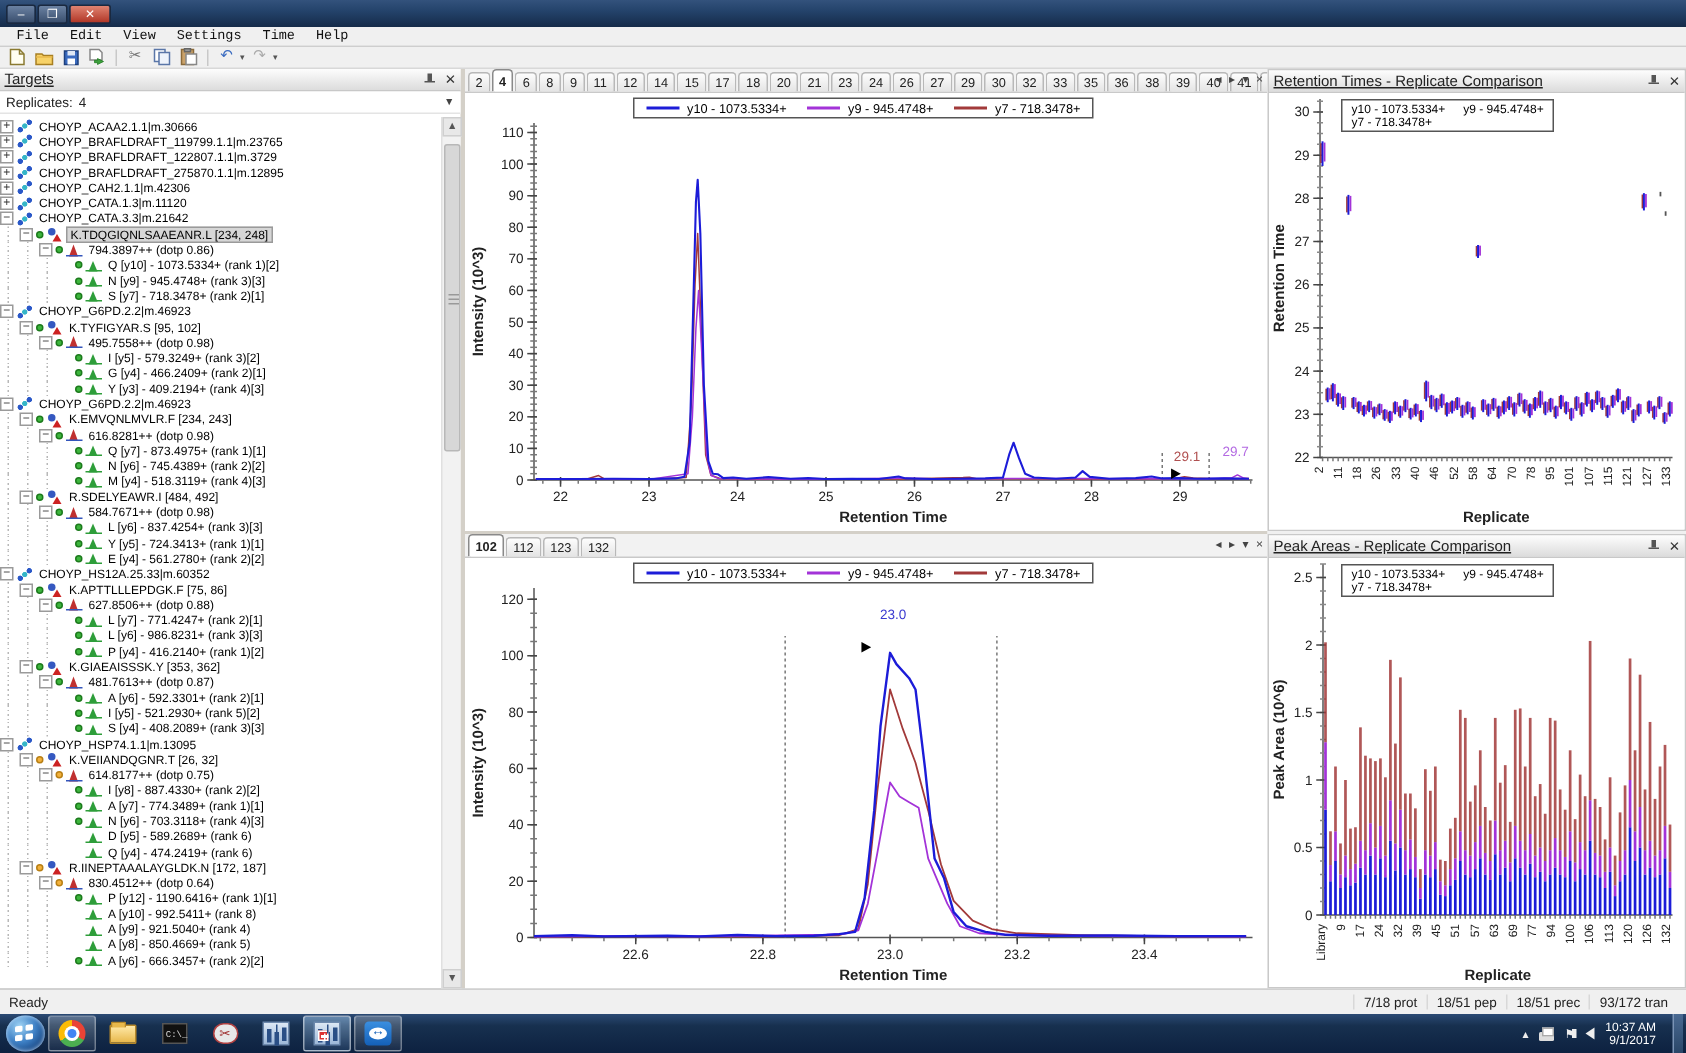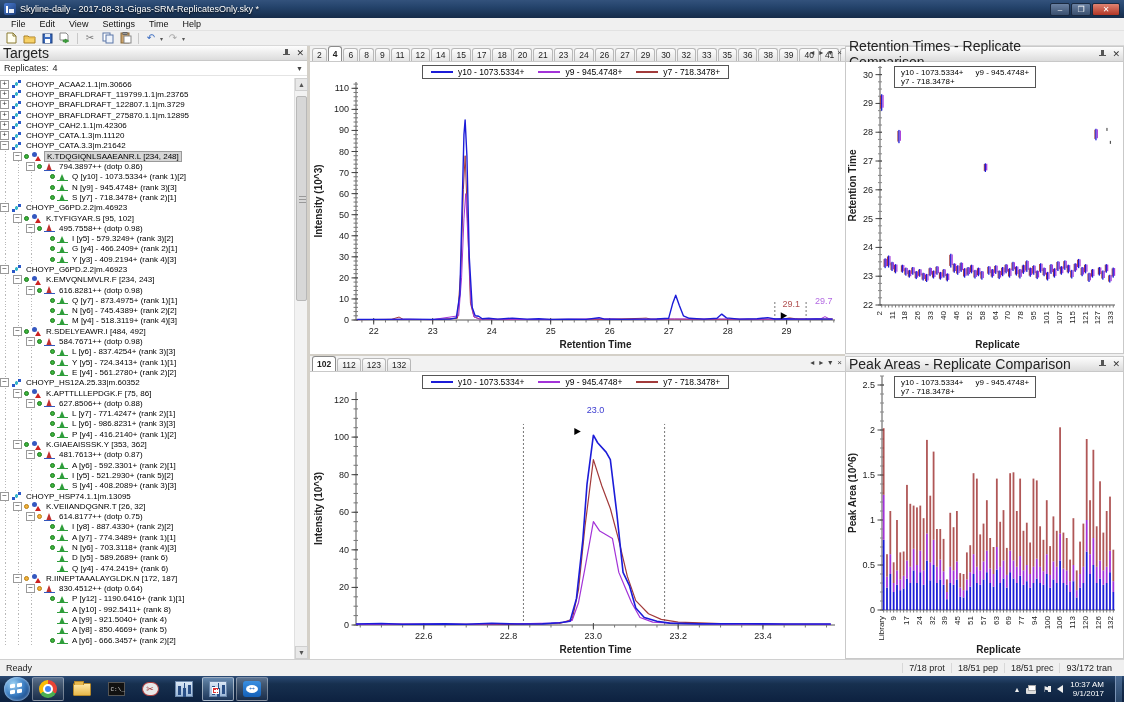--- a/index.html
+++ b/index.html
@@ -16,38 +16,38 @@
   #app-ico:before{content:""; position:absolute; left:2px; bottom:2px; width:2px; height:7px; background:#fff;}
   #app-ico:after{content:""; position:absolute; left:5px; bottom:2px; width:5px; height:4px; background:#e8eef8;}
   #title-text { font-size:9px; white-space:nowrap; text-shadow:0 1px 2px #000; }
   .winbtns { display:flex; gap:1px; }
   .winbtn { width:20px; height:13px; font-size:8px; line-height:12px; text-align:center; color:#fff;
     background:linear-gradient(#6a81a2,#3a4f6e); border:1px solid #1a2940; border-radius:2px; }
   .winbtn.close { background:linear-gradient(#e08371,#b13626); width:28px; }
 
   #menubar { left:0; top:18px; width:1124px; height:13px; background:#f0f0f0; border-bottom:1px solid #e2e2e2;
     display:flex; align-items:center; gap:0; padding-left:4px;}
-  .menu-item { padding:0 7px; height:13px; line-height:13px; color:#111; }
+  .menu-item { padding:0 7px; height:13px; line-height:13px; color:#111;font-family:Liberation Mono, monospace; }
 
   #toolbar { left:0; top:31px; width:1124px; height:15px; background:#f0f0f0; border-bottom:1px solid #d8d8d8;
     display:flex; align-items:center; gap:2px; padding-left:3px; }
   .tbtn { width:16px; height:13px; display:flex; align-items:center; justify-content:center; }
   .tsep { width:1px; height:11px; background:#c8c8c8; margin:0 2px; }
   .tbtn svg { display:block; }
   .ddarrow { font-size:6px; color:#555; margin-left:-1px; }
   .tchar { font-size:10px; line-height:10px; }
 
   
   #main { left:0; top:46px; width:1124px; height:613px; background:#e8e8e8; }
 
   
   #targets { left:0; top:0; width:310px; height:613px; background:#fff; border-right:3px solid #d4d0c8; }
   .phead { height:15px; background:linear-gradient(#fdfdfd,#dcdcdc); border-bottom:1px solid #c8c8c8;
     display:flex; align-items:center; padding:0 3px; color:#222; }
-  .phead .ptitle { flex:1; font-size:14px; }
+  .phead .ptitle { flex:1; font-size:10px;text-decoration:underline; }
   .pin-x { display:flex; gap:5px; align-items:center; color:#444; }
   .pinico { width:9px; height:9px; position:relative; }
   .pinico:before{ content:""; position:absolute; left:3px; top:0; width:3px; height:5px; background:#555;}
   .pinico:after{ content:""; position:absolute; left:1px; top:5px; width:7px; height:1px; background:#555; box-shadow:3px 2px 0 -1.5px #555;}
   .xico { font-size:9px; line-height:9px; color:#333; }
   #repl-row { height:15px; border-bottom:1px solid #e4e4e4; display:flex; align-items:center; padding:0 4px; background:#fff; }
   #repl-row .lbl { color:#222; }
   #repl-row .val { margin-left:4px; color:#222; }
   #repl-row .dd { margin-left:auto; color:#444; font-size:7px; }
 
@@ -148,24 +148,20 @@
   .tray-spk:after{content:""; position:absolute; left:-9px; top:-3px; width:3px; height:6px; background:#eee;}
   #clock { text-align:right; font-size:8px; line-height:9px; color:#fff; padding-right:4px; }
   #showdesk { width:7px; height:26px; background:linear-gradient(#4a6a92,#2a4668); border-left:1px solid #7a93b5; }
 
   svg text { font-family:"Liberation Sans", sans-serif; }
 </style>
 </head>
 <body>
 
 <div id="titlebar" class="abs">
-  <div class="tbl">
-    <span id="app-ico"></span>
-    <span id="title-text">Skyline-daily - 2017-08-31-Gigas-SRM-ReplicatesOnly.sky *</span>
-  </div>
   <div class="winbtns">
     <span class="winbtn">–</span>
     <span class="winbtn">❐</span>
     <span class="winbtn close">✕</span>
   </div>
 </div>
 
 <div id="menubar" class="abs">
     <span class="menu-item">File</span>
     <span class="menu-item">Edit</span>

